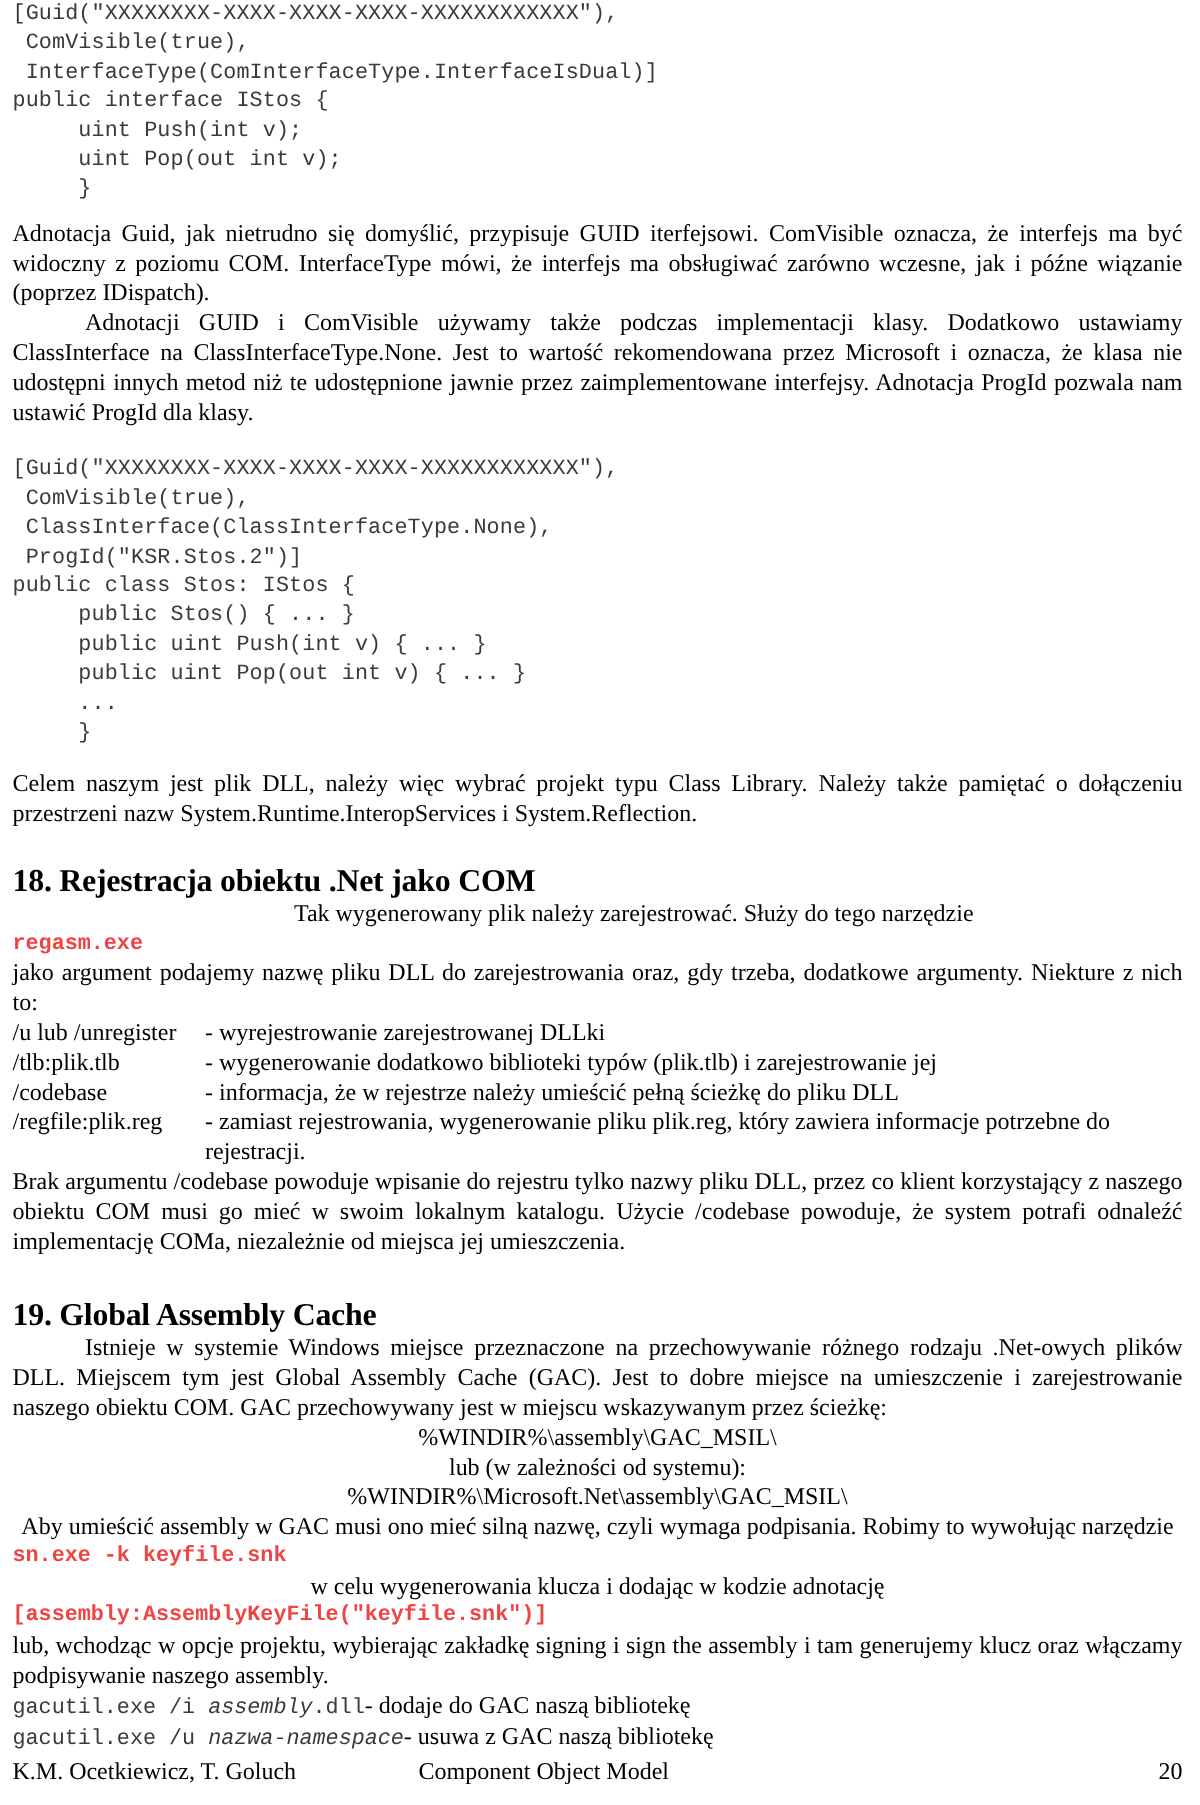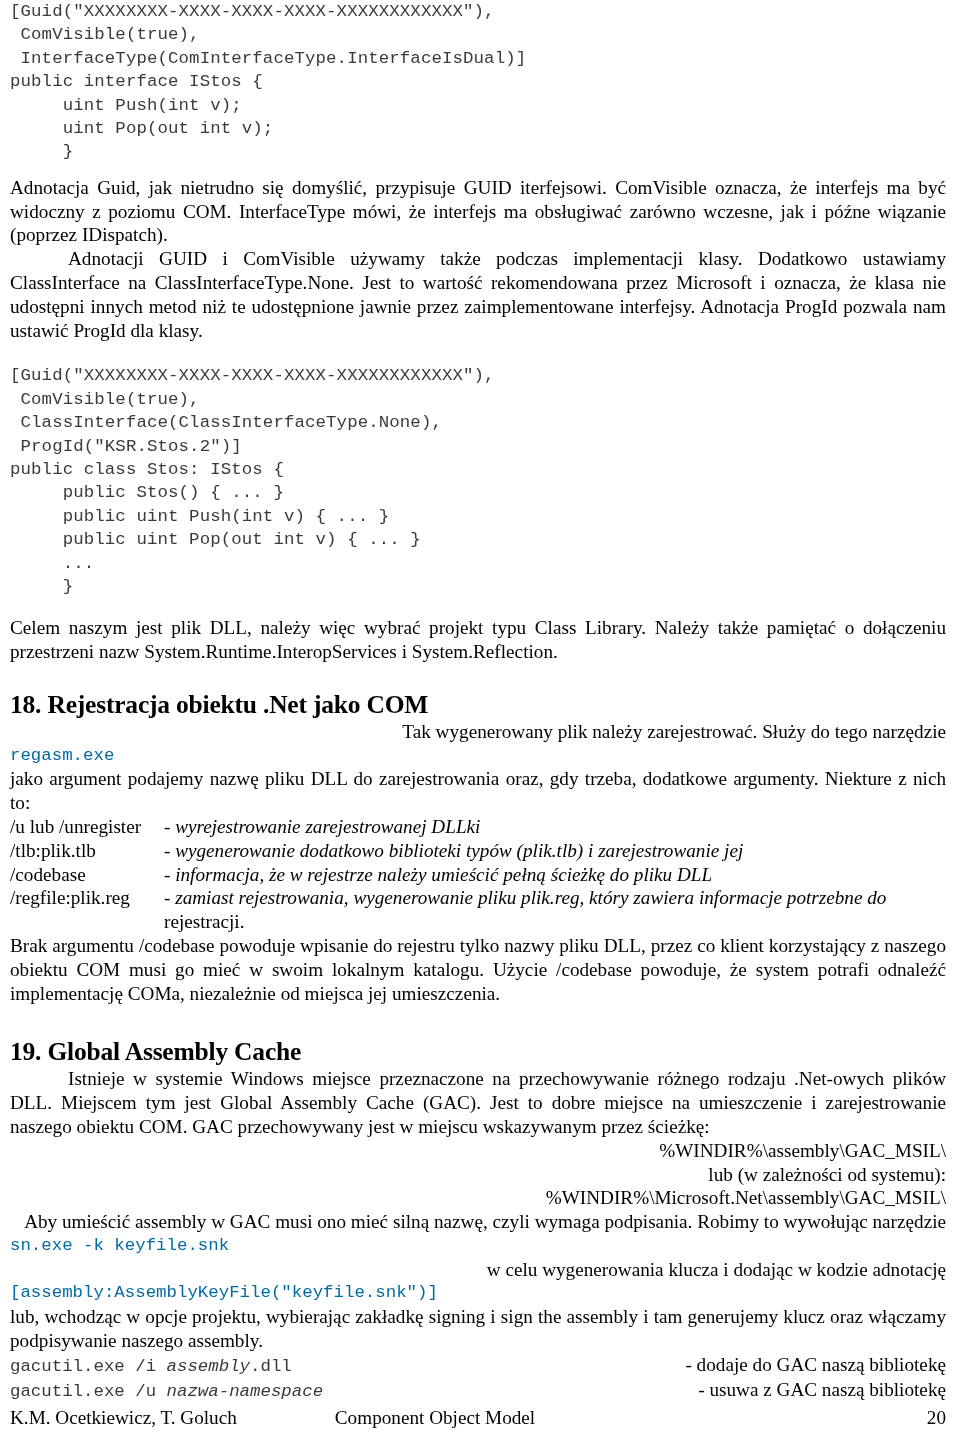--- a/index.html
+++ b/index.html
@@ -34,35 +34,36 @@
     margin: 0;
     letter-spacing: 0.1px;
   }
   .code-line { white-space: pre; display: block; }
 
   
   .mono-line {
     font-family: "Liberation Mono", "DejaVu Sans Mono", monospace;
     font-size: 17.4px;
     line-height: 23.6px;
-    color: #0369a1;
-    white-space: pre;
-    margin: 0;
+    color: #ef4444;
+    white-space: pre;
+    margin: 0;
+    font-weight: bold;
   }
 
   
   p.body {
     margin: 0;
     font-size: 19.2px;
     line-height: 23.8px;
     text-align: justify;
     text-justify: inter-word;
   }
   p.body.first { text-indent: 58px; }
-  p.nojust { text-align: right; }
+  p.nojust { text-align: center; }
 
   .spacer-12 { height: 12px; }
   .spacer-18 { height: 18px; }
   .spacer-22 { height: 22px; }
   .spacer-26 { height: 26px; }
   .spacer-32 { height: 32px; }
 
   
   h2.section {
     margin: 0;
@@ -80,32 +81,30 @@
   .switch-row {
     display: flex;
     align-items: flex-end;
   }
   .switch-key {
     flex: 0 0 154px;
     white-space: pre;
   }
   .switch-desc {
     flex: 1 1 auto;
-    font-style: italic;
   }
   .switch-cont {
     padding-left: 154px;
   }
 
   
   .gac-row {
     display: flex;
     align-items: baseline;
     line-height: 23.8px;
-    text-align: right;
   }
   .gac-cmd {
     flex: 0 0 280px;
     font-family: "Liberation Mono", "DejaVu Sans Mono", monospace;
     font-size: 17.4px;
     color: #3a3a3a;
     white-space: pre;
   }
   .gac-cmd .ital { font-style: italic; }
   .gac-desc {

